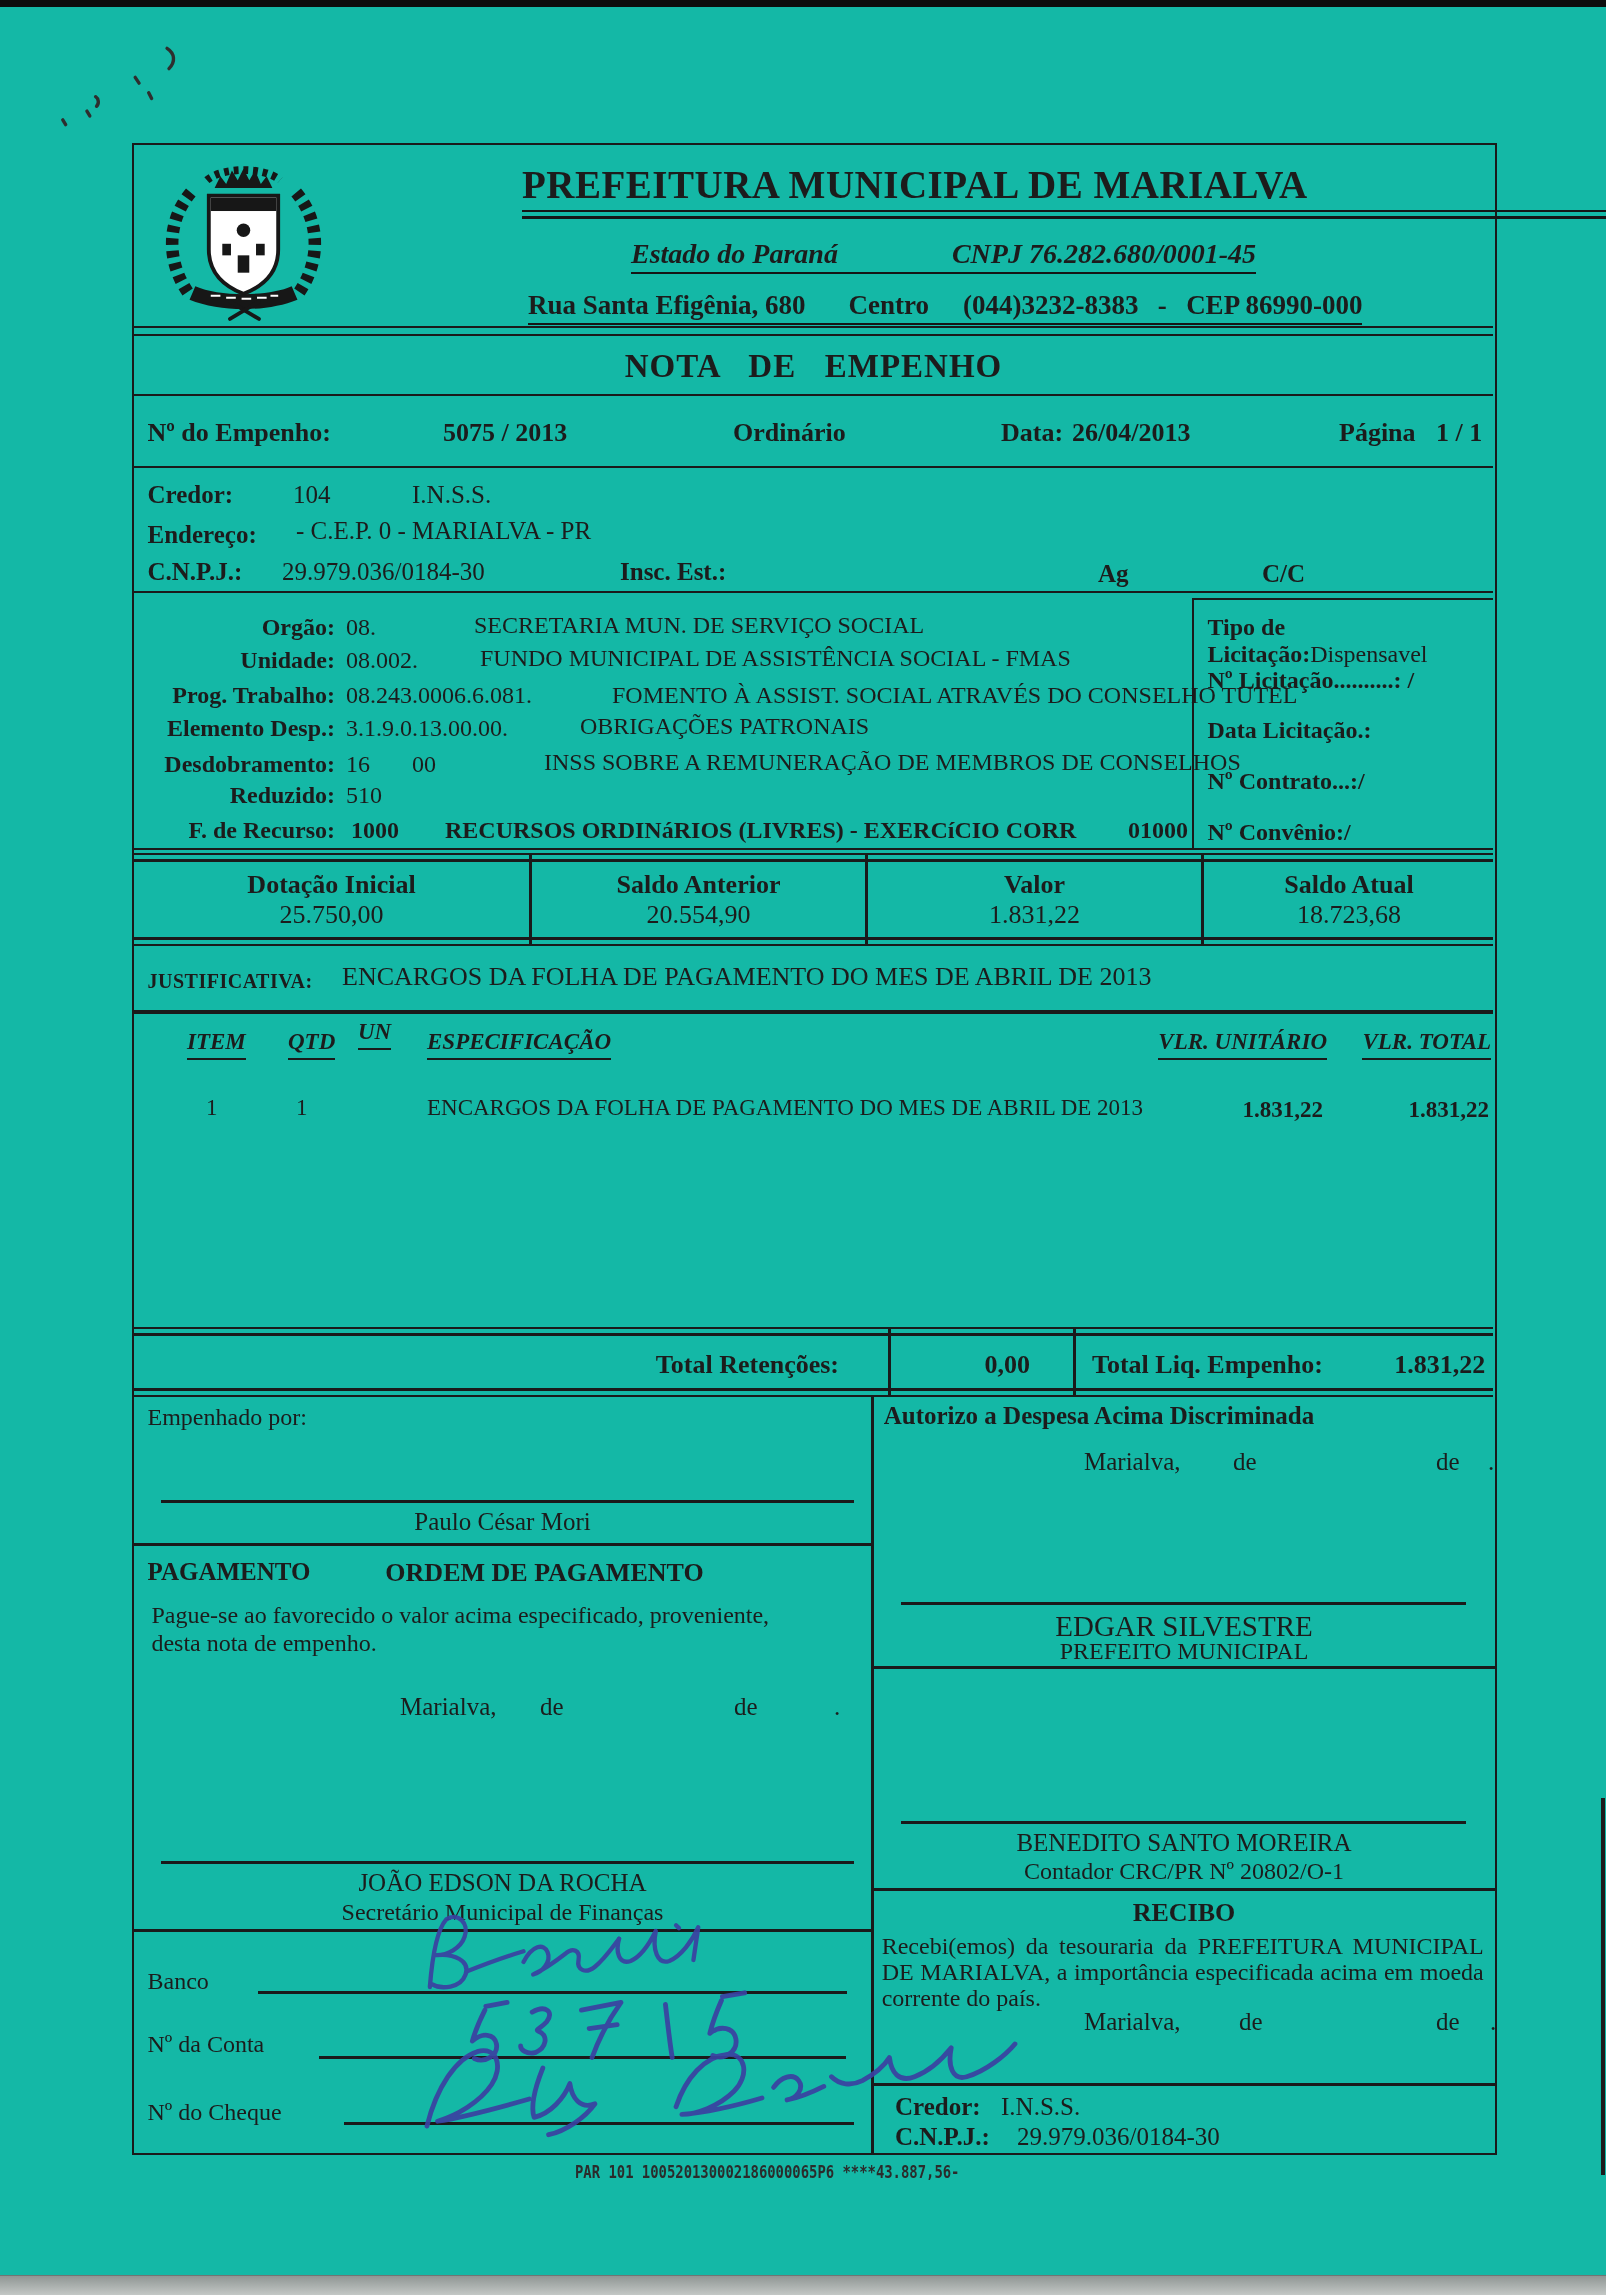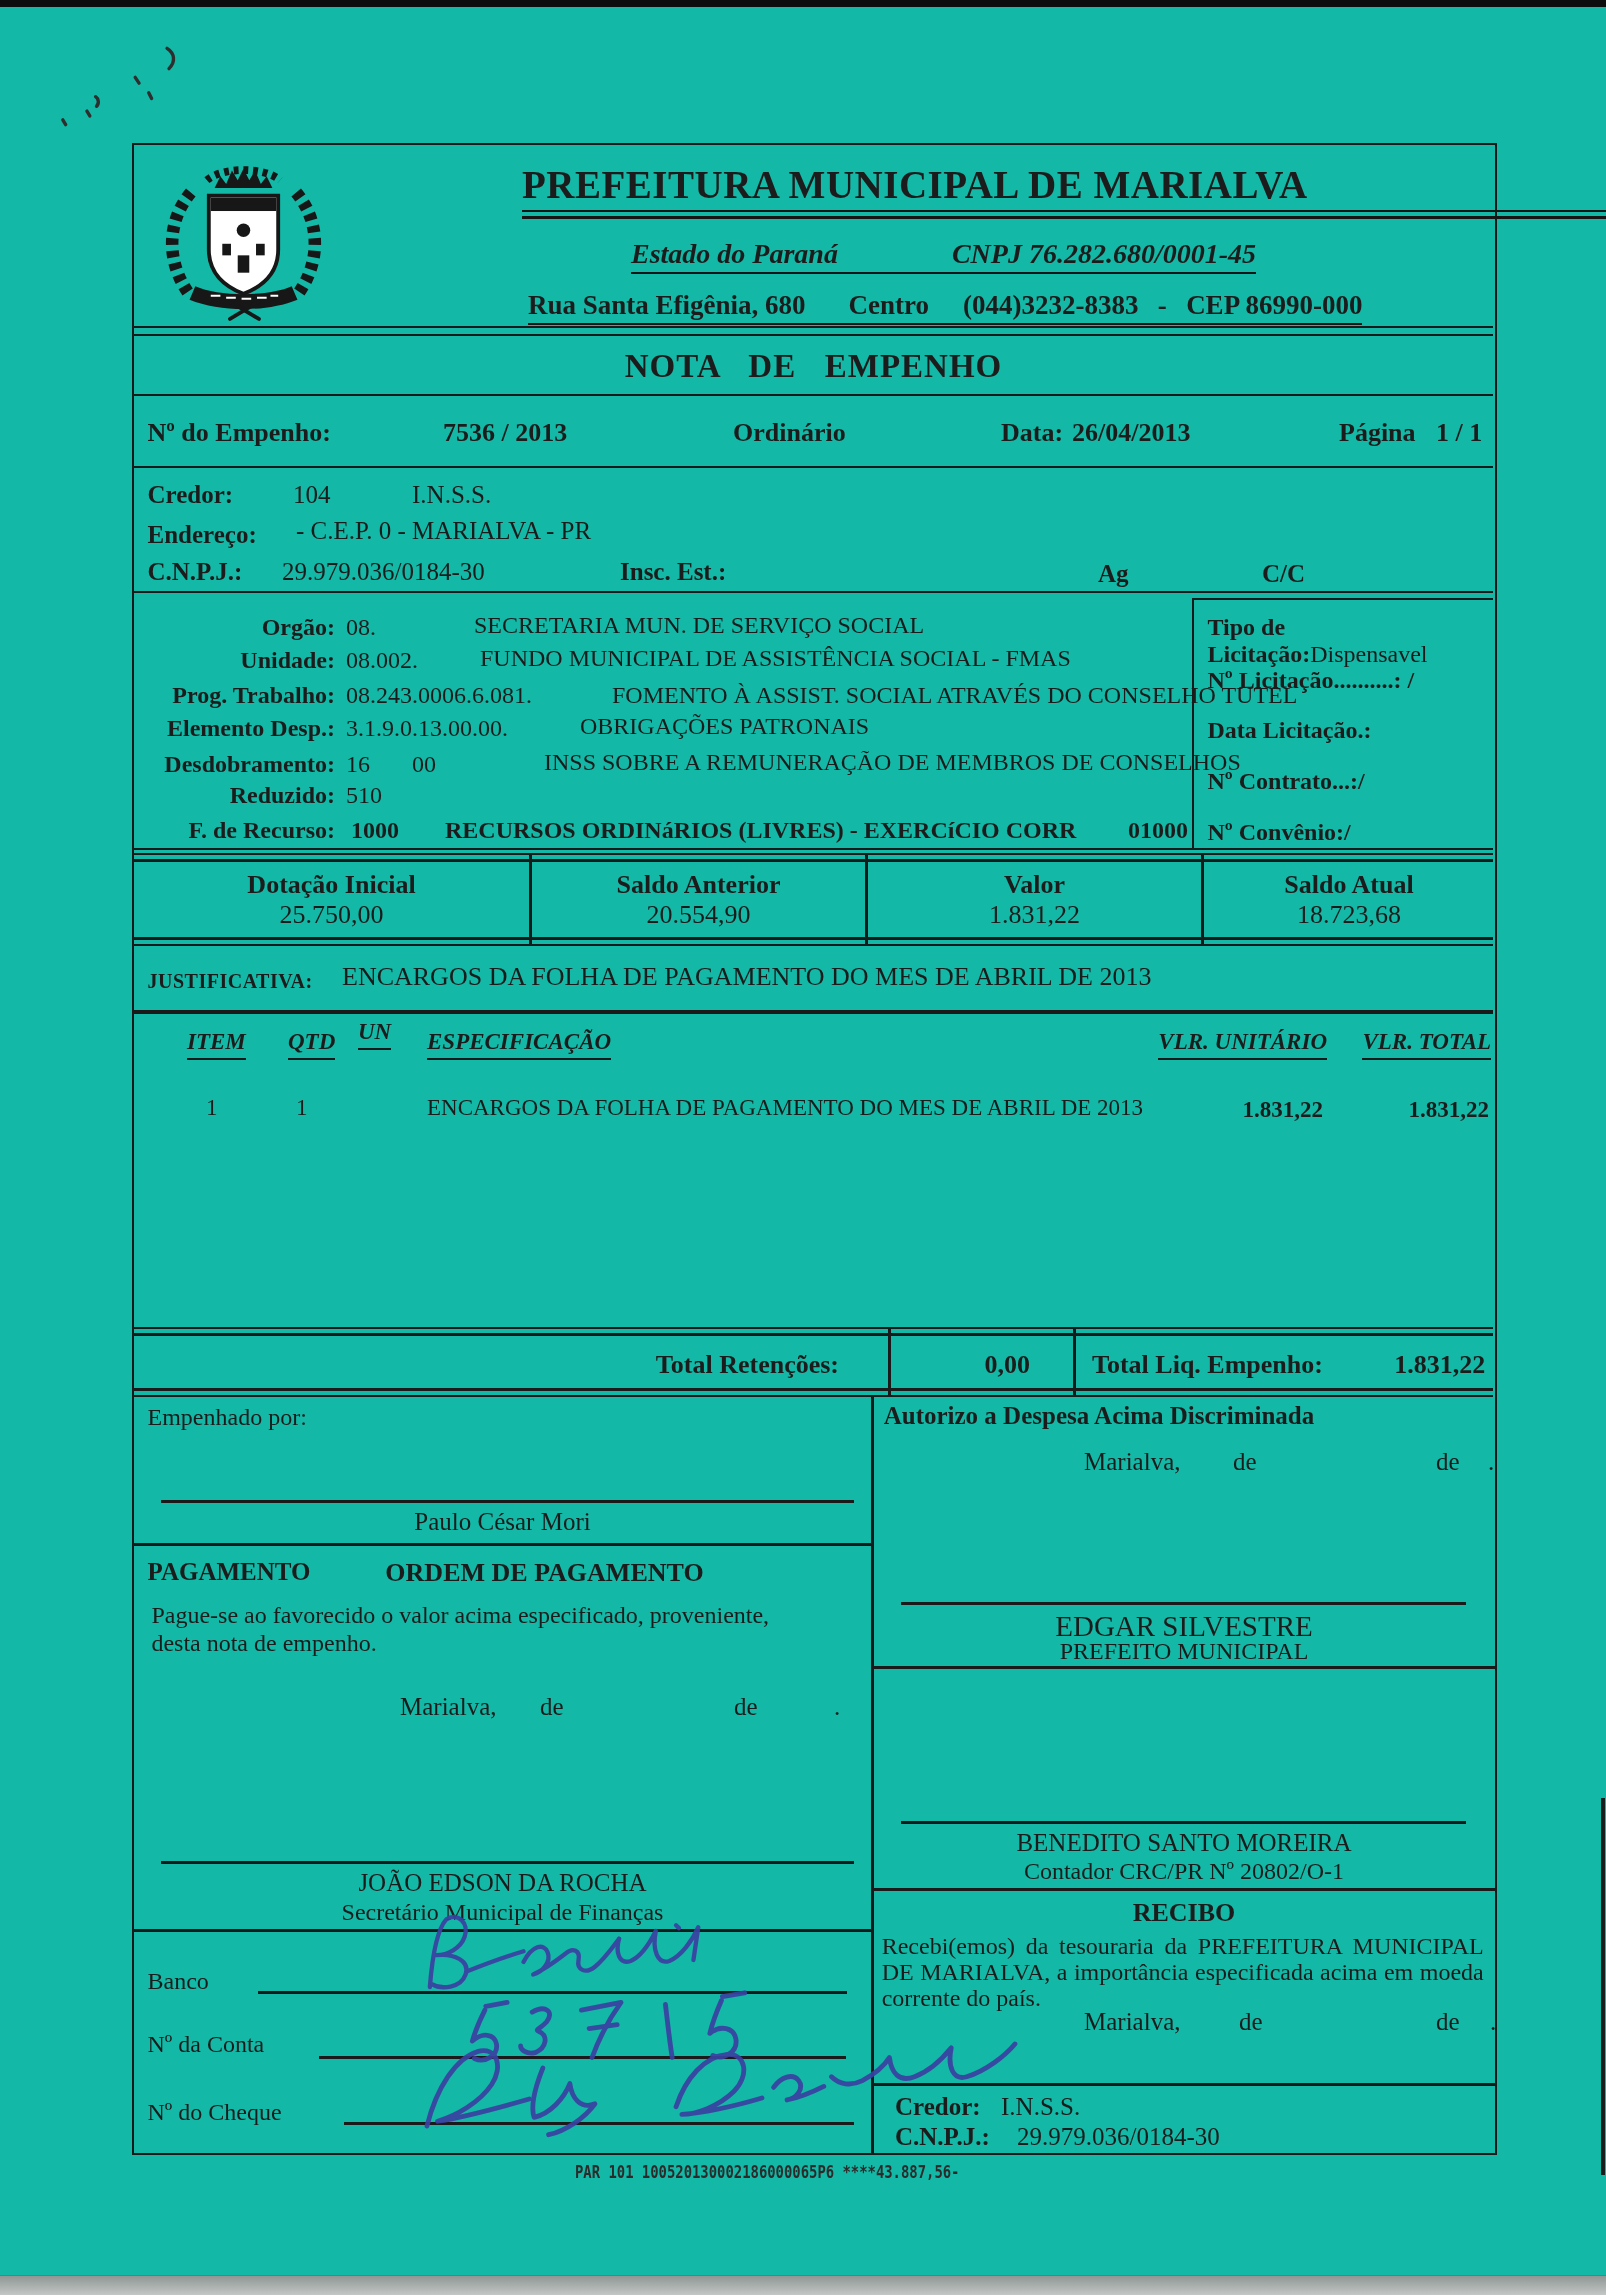--- a/index.html
+++ b/index.html
@@ -93,21 +93,21 @@
         <span>CEP 86990-000</span>
       </div>
     </div>
 
     <div class="sec ctr" style="top:189px;height:62px;border-top:2.9px solid #1a1a1a;border-bottom:2.9px solid #1a1a1a;">
       <div class="b" style="margin-top:11.6px;font-size:33px;word-spacing:19.3px;letter-spacing:1px;">NOTA DE EMPENHO</div>
     </div>
 
     <div class="sec" style="top:254px;height:69px;border-bottom:2.9px solid #1a1a1a;font-size:26px;">
       <span class="abs b" style="left:13.5px;top:19.3px">Nº do Empenho:</span>
-      <span class="abs b" style="left:309px;top:19.3px">7536 / 2013</span>
+      <span class="abs b" style="left:309px;top:19.3px">5075 / 2013</span>
       <span class="abs b" style="left:599px;top:19.3px">Ordinário</span>
       <span class="abs b" style="left:867px;top:19.3px">Data:</span>
       <span class="abs b" style="left:938px;top:19.3px">26/04/2013</span>
       <span class="abs b" style="left:1205px;top:19.3px">Página</span>
       <span class="abs b" style="left:1302px;top:19.3px">1 / 1</span>
     </div>
 
     <div class="sec" style="top:322px;height:126px;border-bottom:2.9px solid #1a1a1a;font-size:25px;">
       <span class="abs b" style="left:13.5px;top:13.5px">Credor:</span>
       <span class="abs" style="left:159px;top:13.5px">104</span>

